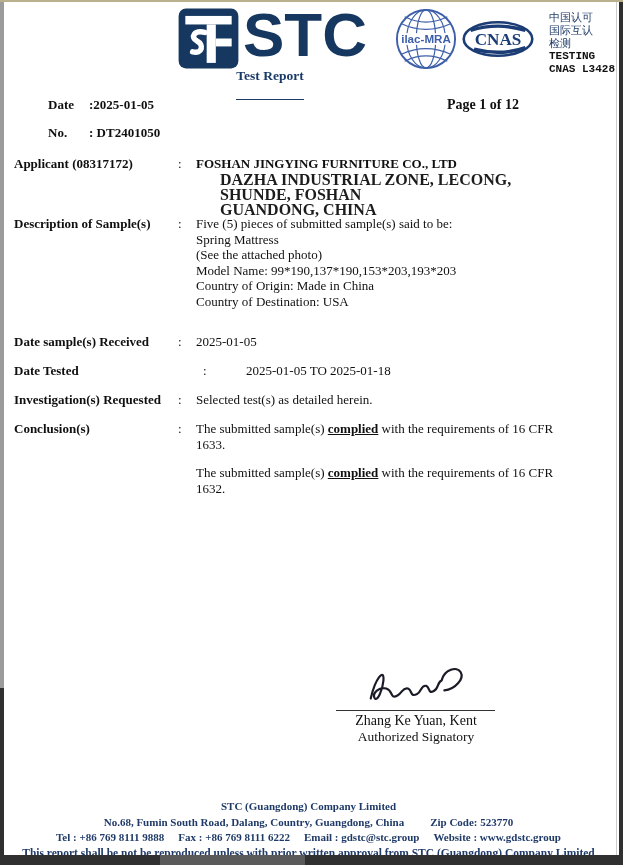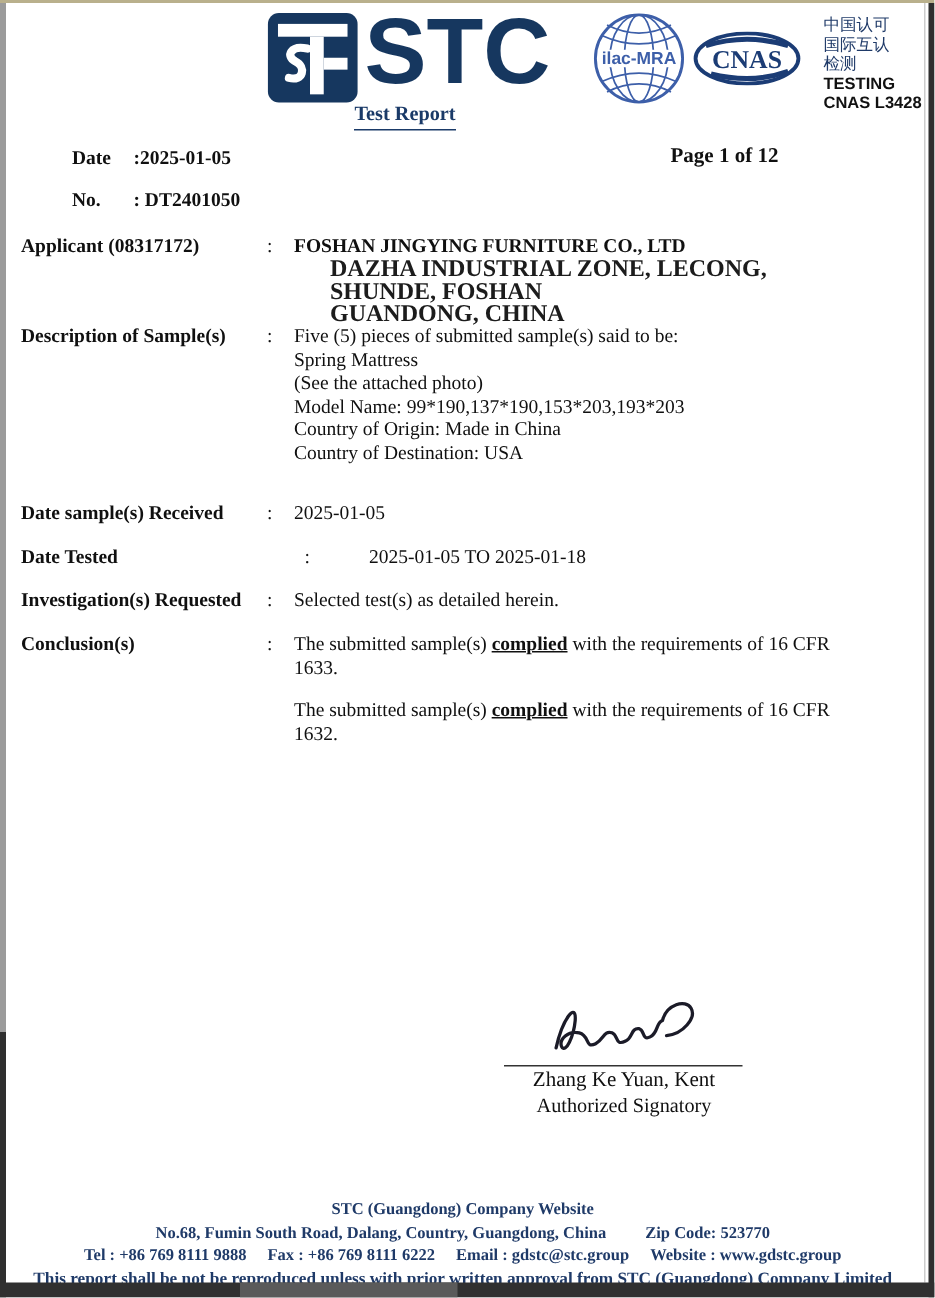--- a/index.html
+++ b/index.html
@@ -14,27 +14,27 @@
   .right-edge-dark{position:absolute;left:619px;top:2px;width:4px;height:863px;background:#2f2f2f;z-index:29;}
   .hscrollbar{position:absolute;left:0;top:855px;width:623px;height:10px;background:#303030;z-index:31;}
   .hscroll-thumb{position:absolute;left:160px;top:0;width:145px;height:10px;background:#5a5a5a;}
 
   
   .stc-seal{position:absolute;left:178px;top:8px;width:61px;height:61px;}
   .stc-word{position:absolute;left:243px;top:2px;font-family:"Liberation Sans",sans-serif;
     font-weight:bold;font-size:62px;letter-spacing:0px;color:#16375f;line-height:66px;}
   .test-report{position:absolute;left:222px;top:68px;width:96px;text-align:center;
     font-size:13.5px;font-weight:bold;color:#1a3a68;}
-  .test-report span{border-bottom:1.6px solid #1a3a68;padding-bottom:3px;}
+  .test-report span{border-bottom:1.6px solid #1a3a68;padding-bottom:16px;}
   .ilac-logo{position:absolute;left:395px;top:8px;width:62px;height:62px;}
   .cnas-logo{position:absolute;left:462px;top:21px;width:72px;height:36px;}
   .accred{position:absolute;left:549px;top:11px;width:72px;font-family:"Liberation Sans",sans-serif;
     font-size:11px;line-height:13px;}
   .accred .cn{color:#1f3a68;}
-  .accred .en{color:#111;font-weight:bold;letter-spacing:0px;}
+  .accred .en{color:#111;font-weight:bold;letter-spacing:0px;font-family:Liberation Mono, monospace;}
 
   
   .row{position:absolute;left:14px;width:569px;display:flex;align-items:flex-start;
     font-size:13px;line-height:15.5px;color:#101010;}
   .lbl{width:164px;font-weight:bold;flex:0 0 164px;}
   .colon{width:18px;flex:0 0 18px;}
   .val{flex:1;max-width:378px;}
   .meta-lbl{width:41px;flex:0 0 41px;font-weight:bold;margin-left:34px;}
   .bold{font-weight:bold;}
   .addr{font-size:16px;line-height:15px;font-weight:bold;color:#1c1c1c;margin-left:24px;}
@@ -166,21 +166,21 @@
   <div class="sig-block">
     <svg class="sig-svg" width="100" height="48" viewBox="0 0 110 52">
       <path d="M3,42 C8,20 18,8 17,22 C16,33 10,47 7,41 C5,36 12,29 20,31 C28,33 24,43 32,39 C38,36 38,29 44,31 C49,33 46,41 54,37 C59,35 58,27 64,28 C68,29 66,37 72,34 C78,31 76,24 81,22 C84,10 98,6 102,13 C106,20 96,32 84,33" fill="none" stroke="#1b1b28" stroke-width="2.4" stroke-linecap="round" stroke-linejoin="round"></path>
     </svg>
     <div class="sig-line"></div>
     <div class="sig-name">Zhang Ke Yuan, Kent</div>
     <div class="sig-title">Authorized Signatory</div>
   </div>
 
   <div class="footer">
-    <div>STC (Guangdong) Company Website</div>
+    <div>STC (Guangdong) Company Limited</div>
     <div>
       <span>No.68, Fumin South Road, Dalang, Country, Guangdong, China</span><span class="zip">Zip Code: 523770</span>
     </div>
     <div>
       <span>Tel : +86 769 8111 9888</span><span class="seg">Fax : +86 769 8111 6222</span><span class="seg">Email : gdstc@stc.group</span><span class="seg">Website : www.gdstc.group</span>
     </div>
     <div class="notice">This report shall be not be reproduced unless with prior written approval from STC (Guangdong) Company Limited</div>
   </div>
 
   <div class="top-edge"></div>

